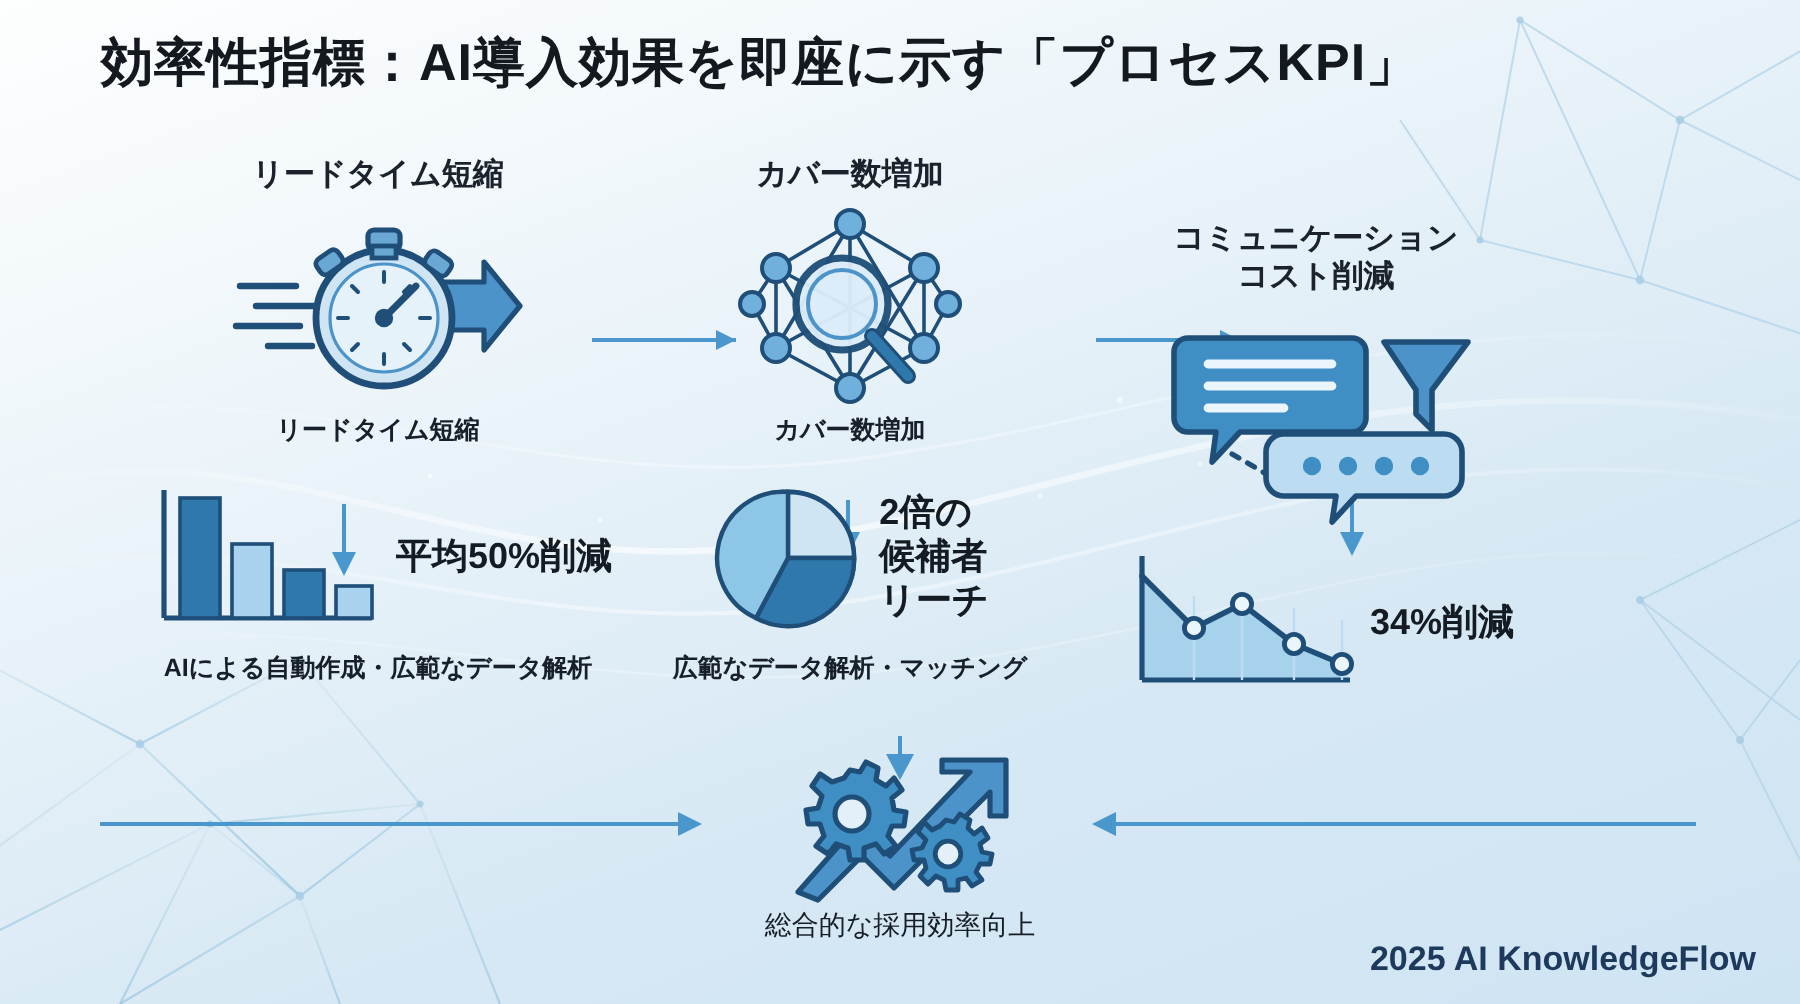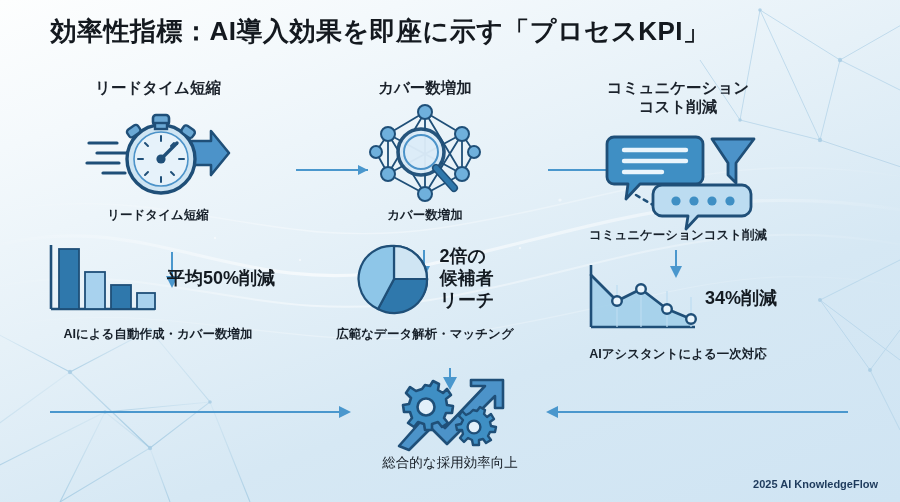--- a/index.html
+++ b/index.html
@@ -35,21 +35,21 @@
     white-space:pre-line;text-align:left;
   }
   .bottom-label{font-size:12.5px;font-weight:bold;color:#17202a;margin-top:6px;}
   .center-bottom{
     position:absolute;left:300px;top:378px;width:300px;text-align:center;
   }
   .goal-slot{height:72px;display:flex;align-items:center;justify-content:center;}
   .goal-label{font-size:13.5px;font-weight:normal;color:#161d25;margin-top:4px;}
   .footer{
     position:absolute;right:22px;bottom:12px;
-    font-size:11px;font-weight:bold;color:#1d3a5c;
+    font-size:17px;font-weight:bold;color:#1d3a5c;
   }
   svg{display:block;overflow:visible;}
 </style>
 </head>
 <body>
 
 <div id="stage">
 
   <svg class="bglayer" width="900" height="502" viewBox="0 0 900 502">
     <defs>
@@ -142,21 +142,21 @@
 
       <line x1="450" y1="368" x2="450" y2="382"></line>
       <polygon points="450,390 443,377 457,377" fill="#4a97cd" stroke="none"></polygon>
     </g>
   </svg>
 
   <div class="title-wrap">
     <div class="title">効率性指標：AI導入効果を即座に示す「プロセスKPI」</div>
   </div>
 
-  <div class="col" style="left:8px;">
+  <div class="col" style="left:39px;">
     <div class="col-head">リードタイム短縮</div>
     <div class="icon-slot">
       <svg width="150" height="96" viewBox="0 0 150 96">
         <g stroke="#1f4f78" stroke-width="3.2" stroke-linecap="round" fill="none">
           <line x1="6" y1="38" x2="34" y2="38"></line>
           <line x1="14" y1="48" x2="44" y2="48"></line>
           <line x1="4" y1="58" x2="36" y2="58"></line>
           <line x1="20" y1="68" x2="42" y2="68"></line>
         </g>
         <path d="M108 36 L128 36 L128 26 L146 48 L128 70 L128 60 L108 60 Z" fill="#4c93c9" stroke="#1f4f78" stroke-width="2.6" stroke-linejoin="round"></path>
@@ -187,21 +187,21 @@
           <line x1="10" y1="4" x2="10" y2="68" stroke="#1f4f78" stroke-width="2.6"></line>
           <line x1="10" y1="68" x2="114" y2="68" stroke="#1f4f78" stroke-width="2.6"></line>
           <rect x="18" y="8" width="20" height="60" fill="#2f78ac" stroke="#1f4f78" stroke-width="1.8"></rect>
           <rect x="44" y="31" width="20" height="37" fill="#a8d2ee" stroke="#1f4f78" stroke-width="1.8"></rect>
           <rect x="70" y="44" width="20" height="24" fill="#2f78ac" stroke="#1f4f78" stroke-width="1.8"></rect>
           <rect x="96" y="52" width="18" height="16" fill="#a8d2ee" stroke="#1f4f78" stroke-width="1.8"></rect>
         </svg>
         <div class="chart-note">平均50%削減</div>
       </div>
     </div>
-    <div class="bottom-label">AIによる自動作成・カバー数増加</div>
+    <div class="bottom-label">AIによる自動作成・広範なデータ解析</div>
   </div>
 
   <div class="col" style="left:275px;">
     <div class="col-head">カバー数増加</div>
     <div class="icon-slot">
       <svg width="118" height="102" viewBox="0 0 118 102">
         <g stroke="#1f4f78" stroke-width="1.8" fill="none">
           <path d="M59 10 L22 32 L22 72 L59 92 L96 72 L96 32 Z"></path>
           <path d="M59 10 L59 92 M22 32 L96 72 M96 32 L22 72 M22 32 L59 92 M96 32 L59 92 M22 72 L59 10 M96 72 L59 10"></path>
           <path d="M10 50 L22 32 M10 50 L22 72 M108 50 L96 32 M108 50 L96 72"></path>
@@ -232,21 +232,21 @@
           <path d="M38 38 L22 68 A33 33 0 0 1 38 5 Z" fill="#8ec6e8" stroke="#1f4f78" stroke-width="2.2"></path>
         </svg>
         <div class="chart-note">2倍の
 候補者
 リーチ</div>
       </div>
     </div>
     <div class="bottom-label">広範なデータ解析・マッチング</div>
   </div>
 
-  <div class="col" style="left:528px;">
+  <div class="col" style="left:508px;margin-top:32px;">
     <div class="col-head">コミュニケーション
 コスト削減</div>
     <div class="icon-slot">
       <svg width="156" height="96" viewBox="0 0 156 96">
         <path d="M14 12 H96 A7 7 0 0 1 103 19 V52 A7 7 0 0 1 96 59 H40 L26 74 L28 59 H14 A7 7 0 0 1 7 52 V19 A7 7 0 0 1 14 12 Z" fill="#3f8fc4" stroke="#1f4f78" stroke-width="2.8" stroke-linejoin="round"></path>
         <g stroke="#eaf5fc" stroke-width="4.4" stroke-linecap="round">
           <line x1="24" y1="25" x2="86" y2="25"></line>
           <line x1="24" y1="36" x2="86" y2="36"></line>
           <line x1="24" y1="47" x2="62" y2="47"></line>
         </g>
@@ -257,21 +257,20 @@
         </g>
         <path d="M62 60 H142 A9 9 0 0 1 151 69 V82 A9 9 0 0 1 142 91 H98 L86 104 L88 91 H62 A9 9 0 0 1 53 82 V69 A9 9 0 0 1 62 60 Z" fill="#bcdcf1" stroke="#1f4f78" stroke-width="2.8" stroke-linejoin="round"></path>
         <g fill="#3f8fc4">
           <circle cx="76" cy="76" r="4.6"></circle>
             <circle cx="94" cy="76" r="4.6"></circle>
           <circle cx="112" cy="76" r="4.6"></circle>
             <circle cx="130" cy="76" r="4.6"></circle>
         </g>
       </svg>
     </div>
-    <div class="sub-label">コミュニケーションコスト削減</div>
     <div class="chart-slot">
       <div class="chart-row">
         <svg width="118" height="76" viewBox="0 0 118 76">
           <path d="M12 14 L38 40 L62 28 L88 48 L112 58 L112 66 L12 66 Z" fill="#9fcee9" opacity="0.85"></path>
           <line x1="12" y1="4" x2="12" y2="66" stroke="#1f4f78" stroke-width="2.6"></line>
           <line x1="12" y1="66" x2="116" y2="66" stroke="#1f4f78" stroke-width="2.6"></line>
           <g stroke="#bcdcf1" stroke-width="1.2">
             <line x1="38" y1="24" x2="38" y2="66"></line>
             <line x1="62" y1="24" x2="62" y2="66"></line>
             <line x1="88" y1="30" x2="88" y2="66"></line>
@@ -281,21 +280,20 @@
           <g fill="#eaf5fc" stroke="#1f4f78" stroke-width="2.4">
             <circle cx="38" cy="40" r="4.8"></circle>
             <circle cx="62" cy="28" r="4.8"></circle>
             <circle cx="88" cy="48" r="4.8"></circle>
             <circle cx="112" cy="58" r="4.8"></circle>
           </g>
         </svg>
         <div class="chart-note">34%削減</div>
       </div>
     </div>
-    <div class="bottom-label">AIアシスタントによる一次対応</div>
   </div>
 
   <div class="center-bottom">
     <div class="goal-slot">
       <svg width="130" height="72" viewBox="0 0 130 72">
         <path d="M16 66 L46 36 L62 52 L98 12 L98 26 L110 12 L86 6 L94 14" fill="none" stroke="#1f4f78" stroke-width="0"></path>
         <path d="M14 68 L44 34 L60 50 L100 8 L86 8 L86 2 L118 2 L118 30 L110 30 L110 18 L62 66 L46 50 L24 72 Z" fill="#4c93c9" stroke="#1f4f78" stroke-width="2.6" stroke-linejoin="round"></path>
         <g transform="translate(40,28)">
           <path d="M0 -21 L5 -20 L8 -25 L14 -22 L13 -16 L18 -13 L22 -17 L26 -11 L21 -7 L22 -1 L28 0 L27 7 L21 7 L19 12 L23 17 L17 21 L13 16 L7 18 L7 24 L0 24 L-1 18 L-7 16 L-11 21 L-17 17 L-13 12 L-15 6 L-21 6 L-22 -1 L-16 -2 L-14 -8 L-19 -13 L-15 -19 L-9 -15 L-3 -17 Z" fill="#3f8fc4" stroke="#1f4f78" stroke-width="2.6" stroke-linejoin="round"></path>
           <circle cx="1" cy="1" r="8.5" fill="#e3f0fa" stroke="#1f4f78" stroke-width="2.6"></circle>

